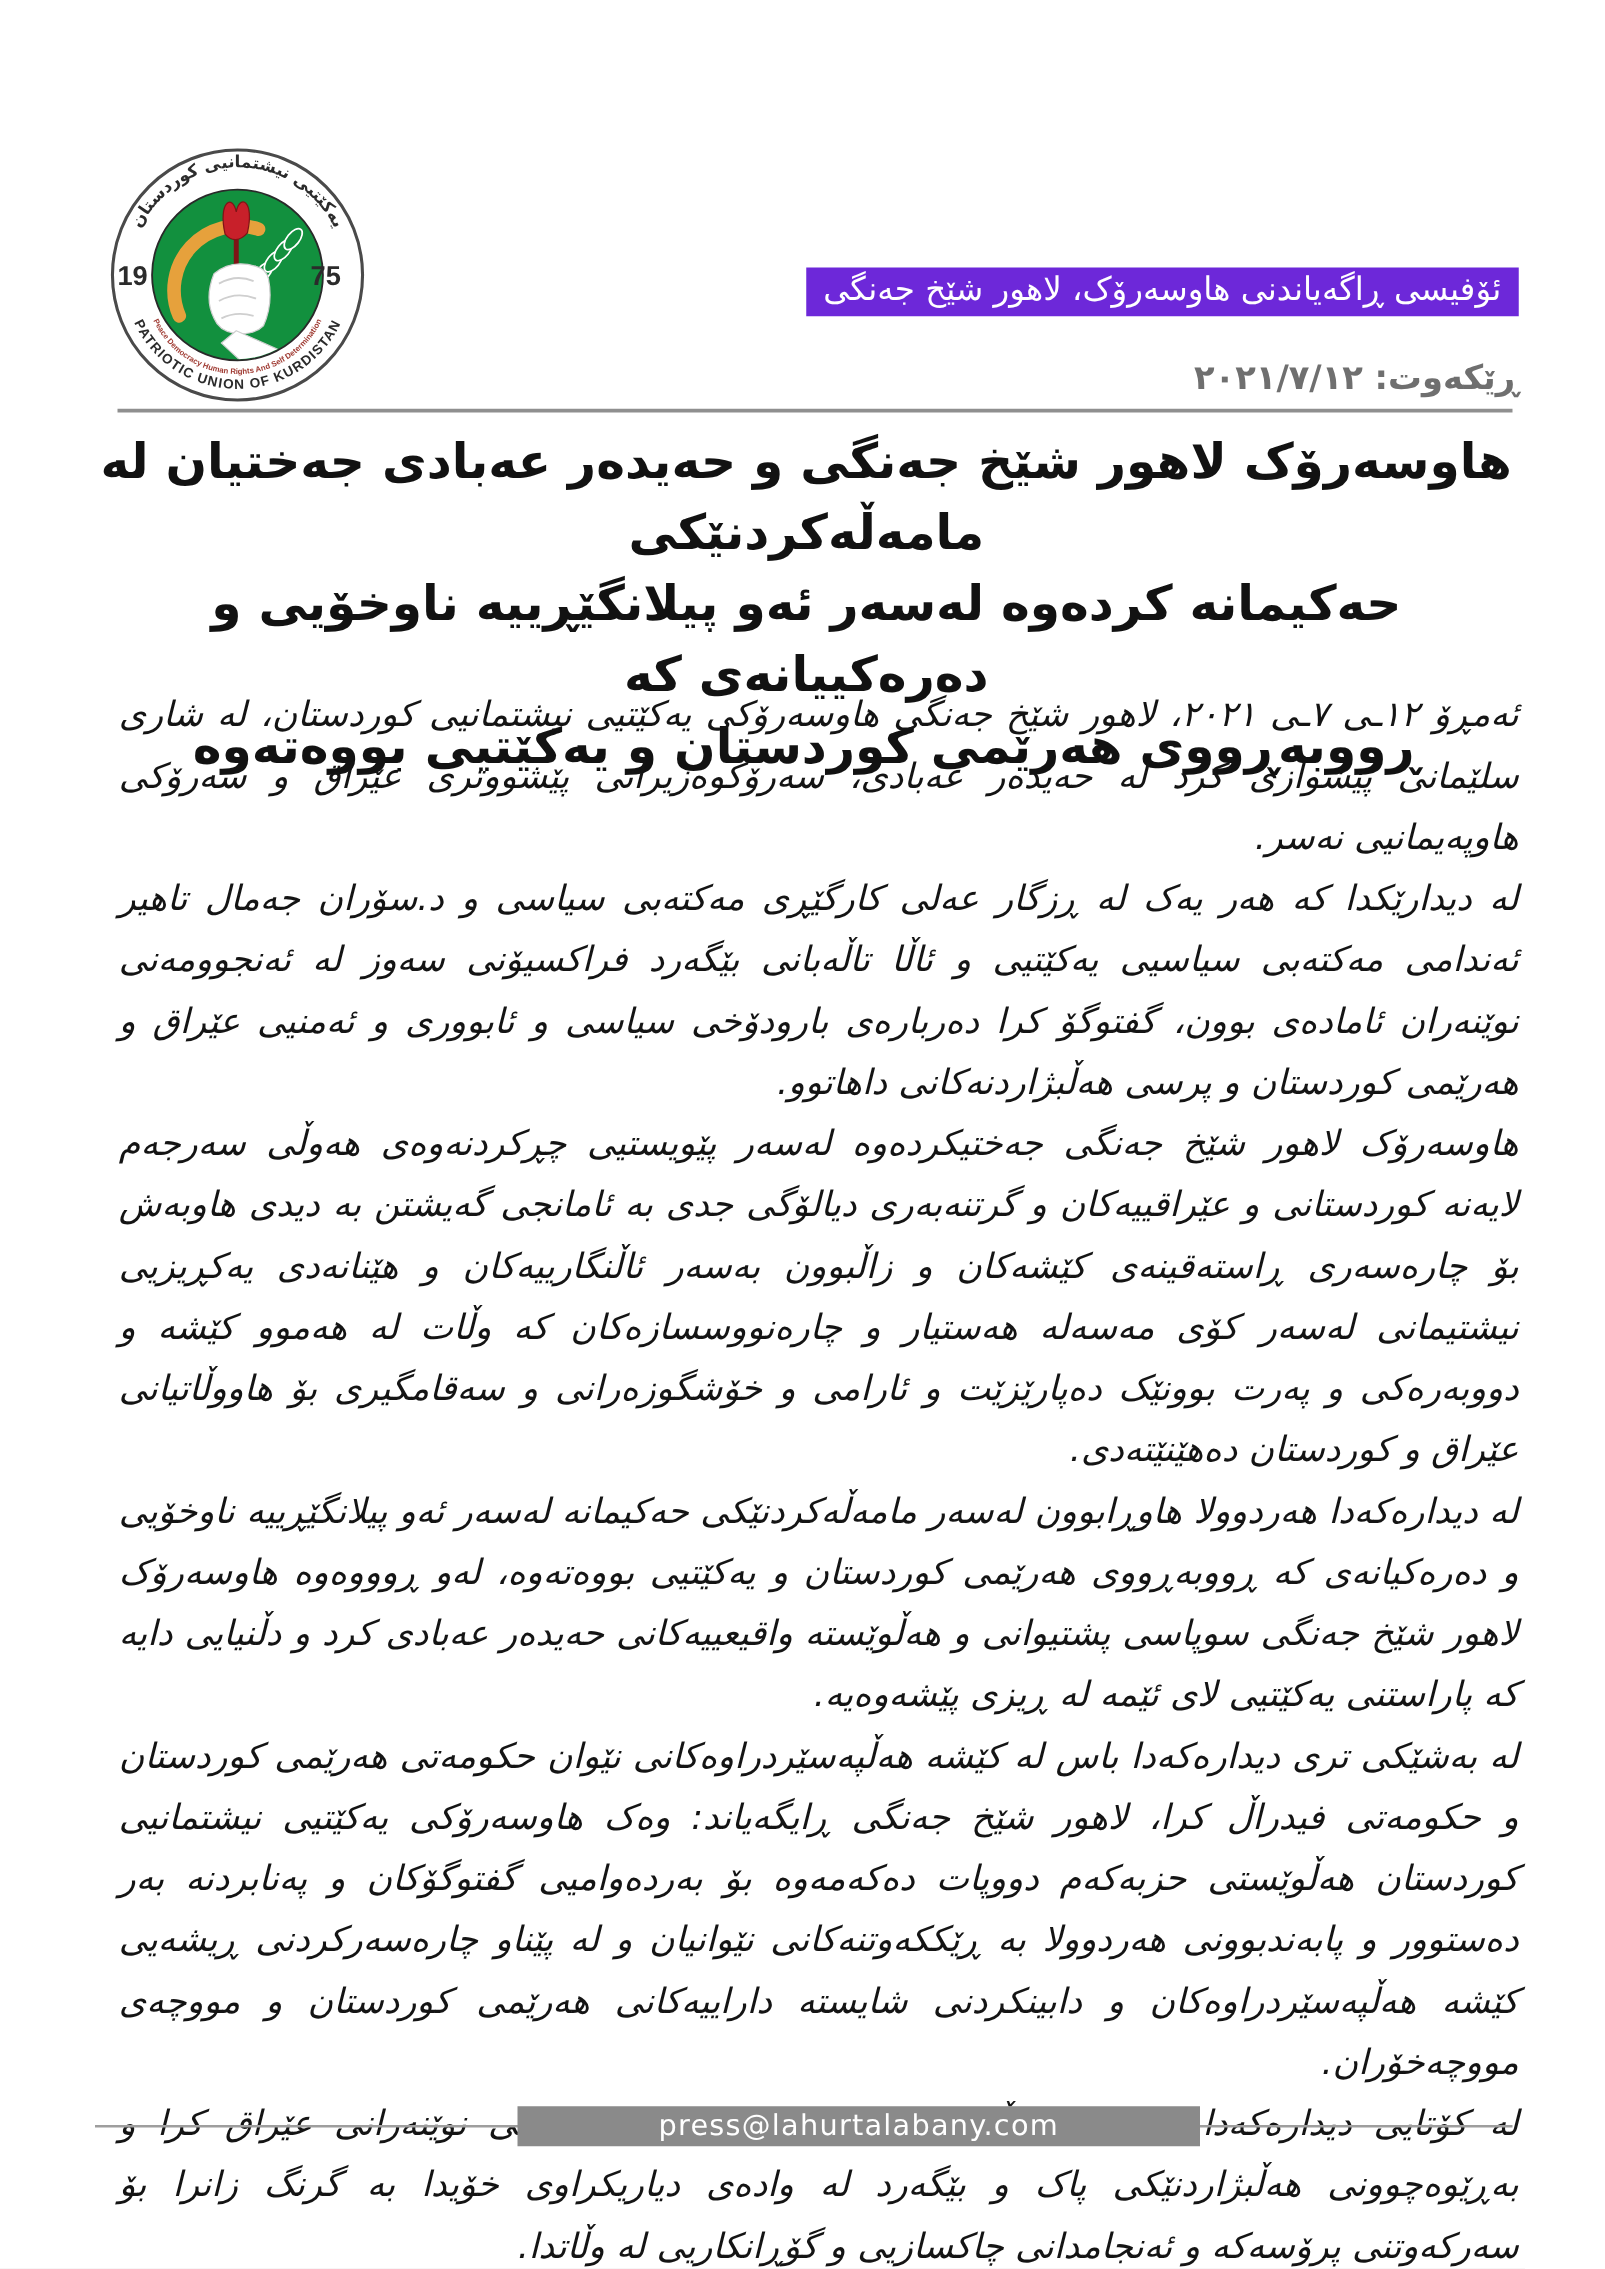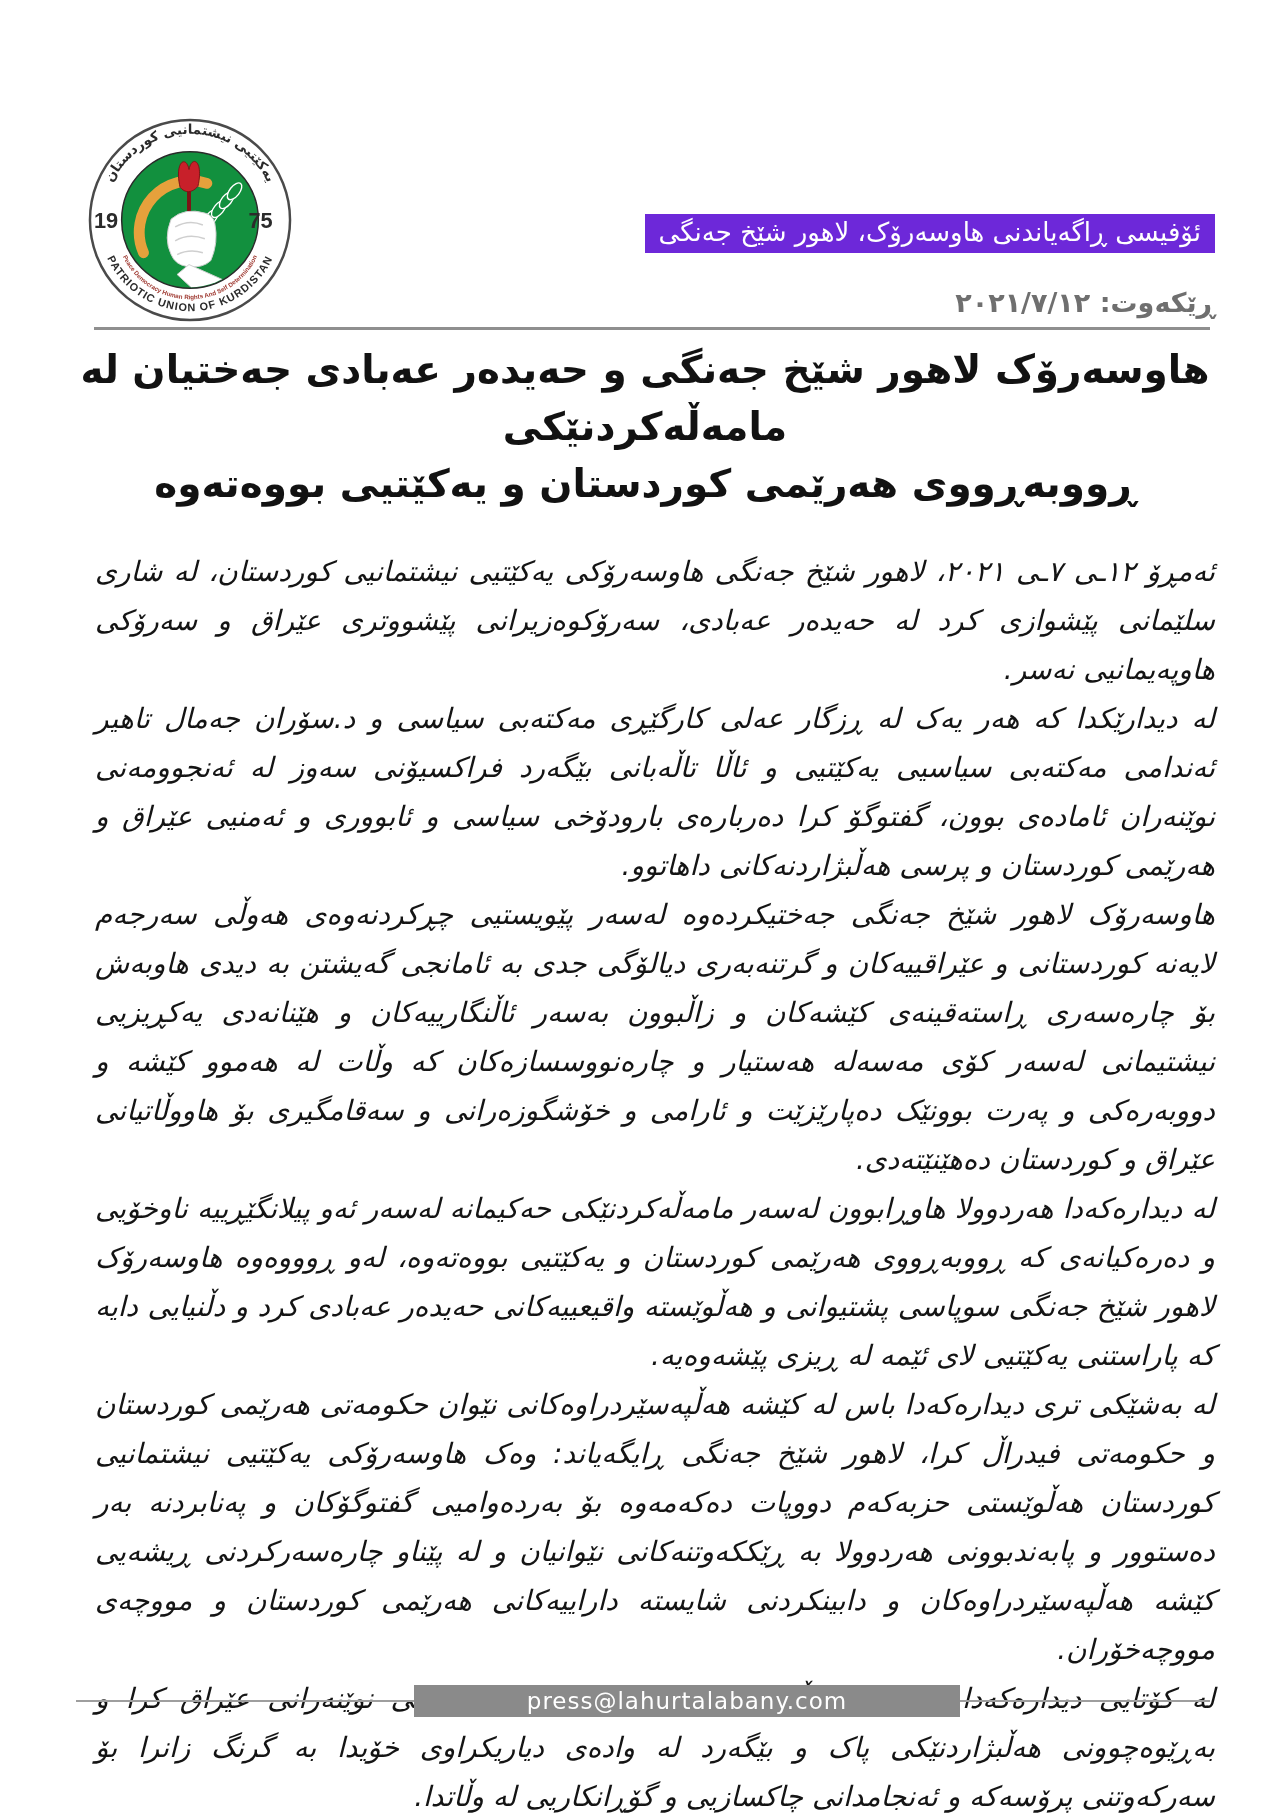--- a/index.html
+++ b/index.html
@@ -135,20 +135,21 @@
     <text x="164" y="113" font-size="22" font-weight="bold" font-family="Liberation Sans, sans-serif" fill="#2b2b2b">75</text>
   </svg>
 
   <div class="masthead-banner">ئۆفیسی ڕاگەیاندنی هاوسەرۆک، لاهور شێخ جەنگی</div>
   <div class="masthead-date">ڕێکەوت: ٢٠٢١/٧/١٢</div>
 
   <div class="header-divider"></div>
 
   <div class="headline">
     <div>هاوسەرۆک لاهور شێخ جەنگی و حەیدەر عەبادی جەختیان لە مامەڵەکردنێکی</div>
+    <div>حەکیمانە کردەوە لەسەر ئەو پیلانگێڕییە ناوخۆیی و دەرەکییانەی کە</div>
     <div>ڕووبەڕووی هەرێمی کوردستان و یەکێتیی بووەتەوە</div>
   </div>
 
   <div class="body-text">
     <p>ئەمڕۆ ١٢ـی ٧ـی ٢٠٢١، لاهور شێخ جەنگی هاوسەرۆکی یەکێتیی نیشتمانیی کوردستان، لە شاری سلێمانی پێشوازی کرد لە حەیدەر عەبادی، سەرۆکوەزیرانی پێشووتری عێراق و سەرۆکی هاوپەیمانیی نەسر.</p>
     <p>لە دیدارێکدا کە هەر یەک لە ڕزگار عەلی کارگێڕی مەکتەبی سیاسی و د.سۆران جەمال تاهیر ئەندامی مەکتەبی سیاسیی یەکێتیی و ئاڵا تاڵەبانی بێگەرد فراکسیۆنی سەوز لە ئەنجوومەنی نوێنەران ئامادەی بوون، گفتوگۆ کرا دەربارەی بارودۆخی سیاسی و ئابووری و ئەمنیی عێراق و هەرێمی کوردستان و پرسی هەڵبژاردنەکانی داهاتوو.</p>
     <p>هاوسەرۆک لاهور شێخ جەنگی جەختیکردەوە لەسەر پێویستیی چڕکردنەوەی هەوڵی سەرجەم لایەنە کوردستانی و عێراقییەکان و گرتنەبەری دیالۆگی جدی بە ئامانجی گەیشتن بە دیدی هاوبەش بۆ چارەسەری ڕاستەقینەی کێشەکان و زاڵبوون بەسەر ئاڵنگارییەکان و هێنانەدی یەکڕیزیی نیشتیمانی لەسەر کۆی مەسەلە هەستیار و چارەنووسسازەکان کە وڵات لە هەموو کێشە و دووبەرەکی و پەرت بوونێک دەپارێزێت و ئارامی و خۆشگوزەرانی و سەقامگیری بۆ هاووڵاتیانی عێراق و کوردستان دەهێنێتەدی.</p>
     <p>لە دیدارەکەدا هەردوولا هاوڕابوون لەسەر مامەڵەکردنێکی حەکیمانە لەسەر ئەو پیلانگێڕییە ناوخۆیی و دەرەکیانەی کە ڕووبەڕووی هەرێمی کوردستان و یەکێتیی بووەتەوە، لەو ڕوووەوە هاوسەرۆک لاهور شێخ جەنگی سوپاسی پشتیوانی و هەڵوێستە واقیعییەکانی حەیدەر عەبادی کرد و دڵنیایی دایە کە پاراستنی یەکێتیی لای ئێمە لە ڕیزی پێشەوەیە.</p>
     <p>لە بەشێکی تری دیدارەکەدا باس لە کێشە هەڵپەسێردراوەکانی نێوان حکومەتی هەرێمی کوردستان و حکومەتی فیدراڵ کرا، لاهور شێخ جەنگی ڕایگەیاند: وەک هاوسەرۆکی یەکێتیی نیشتمانیی کوردستان هەڵوێستی حزبەکەم دووپات دەکەمەوە بۆ بەردەوامیی گفتوگۆکان و پەنابردنە بەر دەستوور و پابەندبوونی هەردوولا بە ڕێککەوتنەکانی نێوانیان و لە پێناو چارەسەرکردنی ڕیشەیی کێشە هەڵپەسێردراوەکان و دابینکردنی شایستە داراییەکانی هەرێمی کوردستان و مووچەی مووچەخۆران.</p>
     <p>لە کۆتایی دیدارەکەدا باس لە هەڵبژاردنەکانی داهاتووی ئەنجوومەنی نوێنەرانی عێراق کرا و بەڕێوەچوونی هەڵبژاردنێکی پاک و بێگەرد لە وادەی دیاریکراوی خۆیدا بە گرنگ زانرا بۆ سەرکەوتنی پرۆسەکە و ئەنجامدانی چاکسازیی و گۆڕانکاریی لە وڵاتدا.</p>

